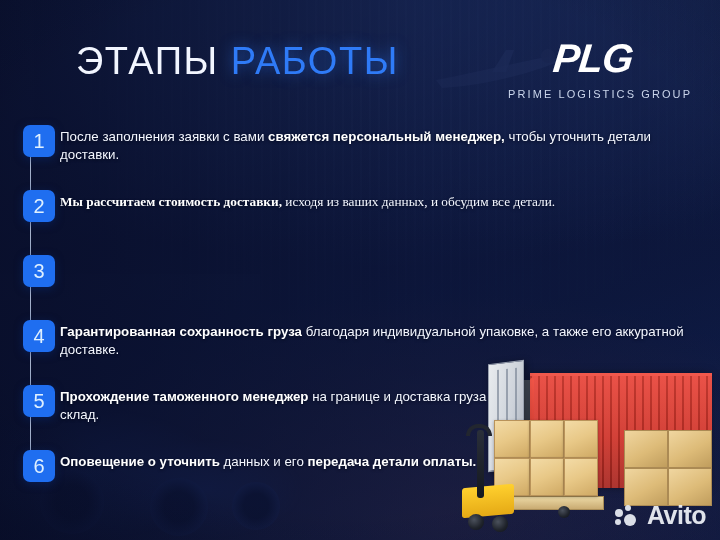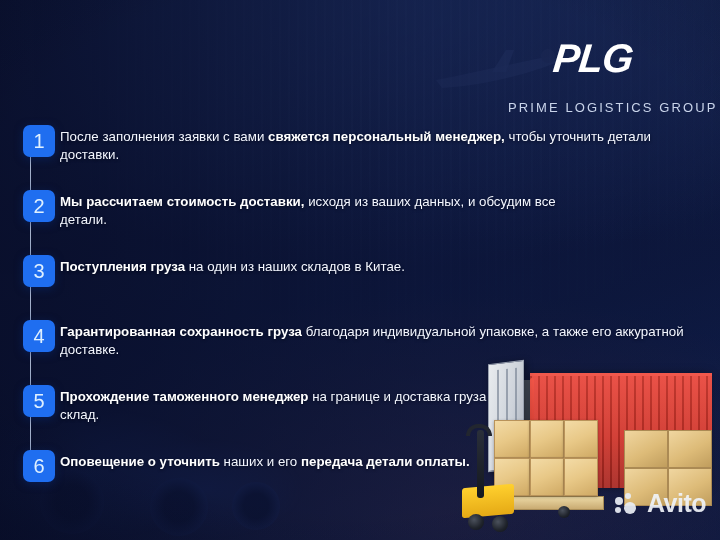--- a/index.html
+++ b/index.html
@@ -118,22 +118,22 @@
   .logo-mark {
     font-size: 40px;
     font-weight: bold;
     font-style: italic;
     letter-spacing: -1px;
     color: #ffffff;
     line-height: 1;
     transform: skewX(-6deg);
   }
   .logo-sub {
-    margin-top: 22px;
-    font-size: 13px;
+    margin-top: 10px;
+    font-size: 11px;
     letter-spacing: 2.1px;
     color: #c9d4ea;
     white-space: nowrap;
   }
 
   
   .steps {
     position: absolute;
     left: 0; right: 0;
     top: 125px;
@@ -188,21 +188,21 @@
     padding-right: 18px;
     font-size: 13.3px;
     line-height: 1.38;
     color: #f4f7ff;
     text-shadow: 0 1px 3px rgba(3,8,26,.75);
   }
   .step-text b { font-weight: bold; color: #ffffff; }
 
   
   .step-1 .step-text { padding-right: 60px; }
-  .step-2 .step-text { padding-right: 116px; }
+  .step-2 .step-text { padding-right: 116px; font-family: Liberation Serif, serif; }
   .step-3 .step-text { padding-right: 70px; }
   .step-4 .step-text { padding-right: 12px; }
   .step-5 .step-text { padding-right: 170px; }
   .step-6 .step-text { padding-right: 240px; }
 
   
   .cargo { position: absolute; right: 0; bottom: 0; width: 270px; height: 200px; }
 
   .container-body {
     position: absolute;
@@ -297,21 +297,21 @@
     position: absolute;
     background: linear-gradient(150deg, #f0d6a0 0%, #ddbb78 55%, #c09d5d 100%);
     border: 1px solid #ab8a54;
     box-sizing: border-box;
   }
 
   
   .avito {
     position: absolute;
     right: 14px;
-    bottom: 24px;
+    bottom: 12px;
     display: flex;
     align-items: center;
     gap: 6px;
     opacity: .93;
   }
   .avito-dots { position: relative; width: 26px; height: 22px; }
   .avito-dots i {
     position: absolute;
     border-radius: 50%;
     background: #e9edf4;
@@ -341,20 +341,24 @@
   <svg class="bg-plane" viewBox="0 0 150 58" aria-hidden="true">
     <path d="M4 36 C 36 30, 70 22, 104 15 L 120 12 L 126 18 L 110 24 C 80 34, 44 42, 10 44 Z" fill="#35467a" opacity="0.85"></path>
     <path d="M60 28 L 74 6 L 82 6 L 74 28 Z" fill="#3a4d85" opacity="0.8"></path>
     <circle cx="116" cy="12" r="7" fill="#2c3a68" opacity="0.9"></circle>
   </svg>
 
   <div class="bg-tint"></div>
   <div class="bg-vignette"></div>
 
   <div class="header">
+    <div class="title">
+      <span class="t-white">ЭТАПЫ</span>
+      <span class="t-blue">РАБОТЫ</span>
+    </div>
 
     <div class="logo">
       <div class="logo-mark">PLG</div>
       <div class="logo-sub">PRIME LOGISTICS GROUP</div>
     </div>
   </div>
 
   <div class="steps" id="steps-root">
       <div class="step step-1">
         <div class="badge-col">
@@ -368,41 +372,40 @@
           <div class="badge">2</div>
           <div class="connector"></div>
         </div>
         <div class="step-text"><b>Мы рассчитаем стоимость доставки,</b><span> исходя из ваших данных, и обсудим все детали.</span></div>
       </div>
       <div class="step step-3">
         <div class="badge-col">
           <div class="badge">3</div>
           <div class="connector"></div>
         </div>
-        <div class="step-text"><b>Поступления груза</b><span> на один из наших складов в Китае.</span></div>
       </div>
       <div class="step step-4">
         <div class="badge-col">
           <div class="badge">4</div>
           <div class="connector"></div>
         </div>
         <div class="step-text"><b>Гарантированная сохранность груза</b><span> благодаря индивидуальной упаковке, а также его аккуратной доставке.</span></div>
       </div>
       <div class="step step-5">
         <div class="badge-col">
           <div class="badge">5</div>
           <div class="connector"></div>
         </div>
         <div class="step-text"><b>Прохождение таможенного менеджер</b><span> на границе и доставка груза на наш склад.</span></div>
       </div>
       <div class="step step-6">
         <div class="badge-col">
           <div class="badge">6</div>
         </div>
-        <div class="step-text"><b>Оповещение о уточнить</b><span> наших и его </span><b>передача детали оплаты.</b></div>
+        <div class="step-text"><b>Оповещение о уточнить</b><span> данных и его </span><b>передача детали оплаты.</b></div>
       </div>
     </div>
 
   <div class="cargo">
     <div class="container-inner"></div>
     <div class="container-body"></div>
     <div class="door-bar"></div>
     <div class="container-door">
       <span class="door-rib" style="left:8px"></span>
       <span class="door-rib" style="left:17px"></span>

